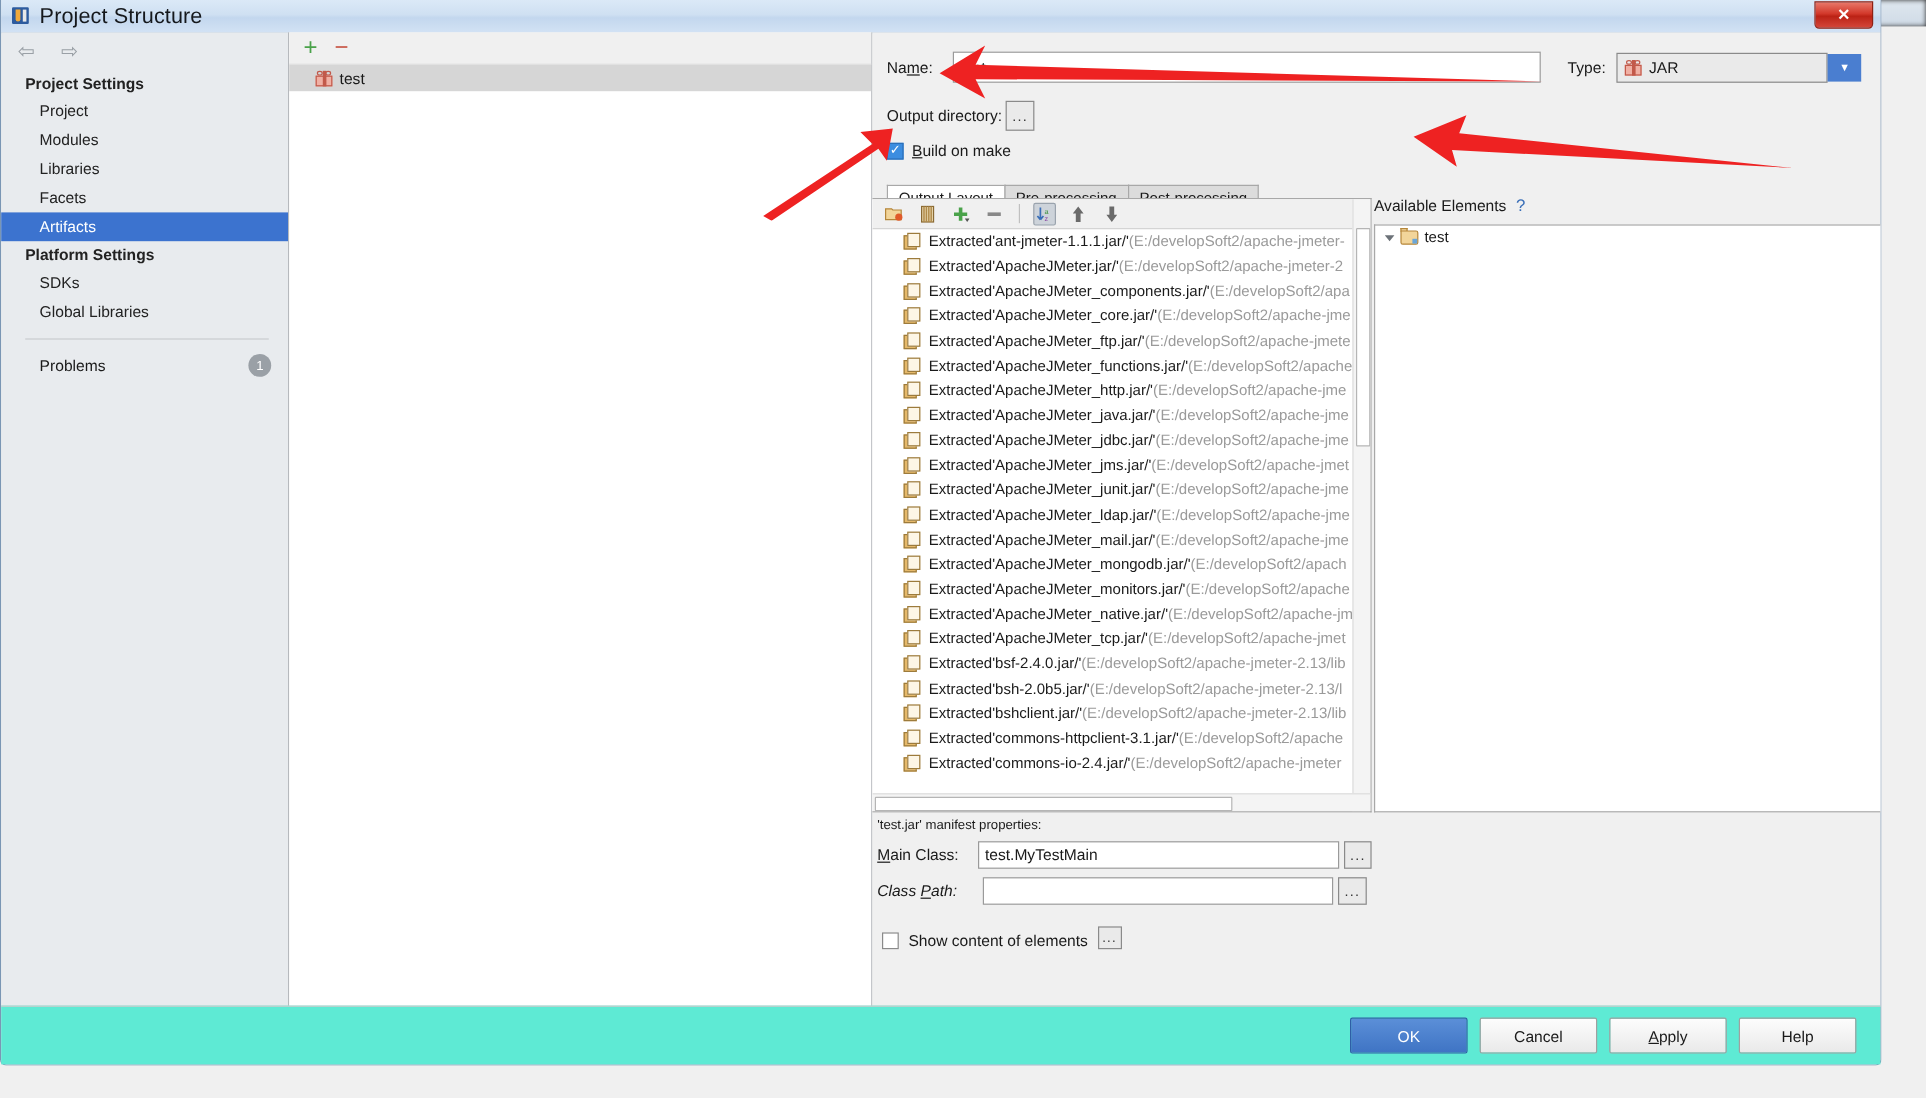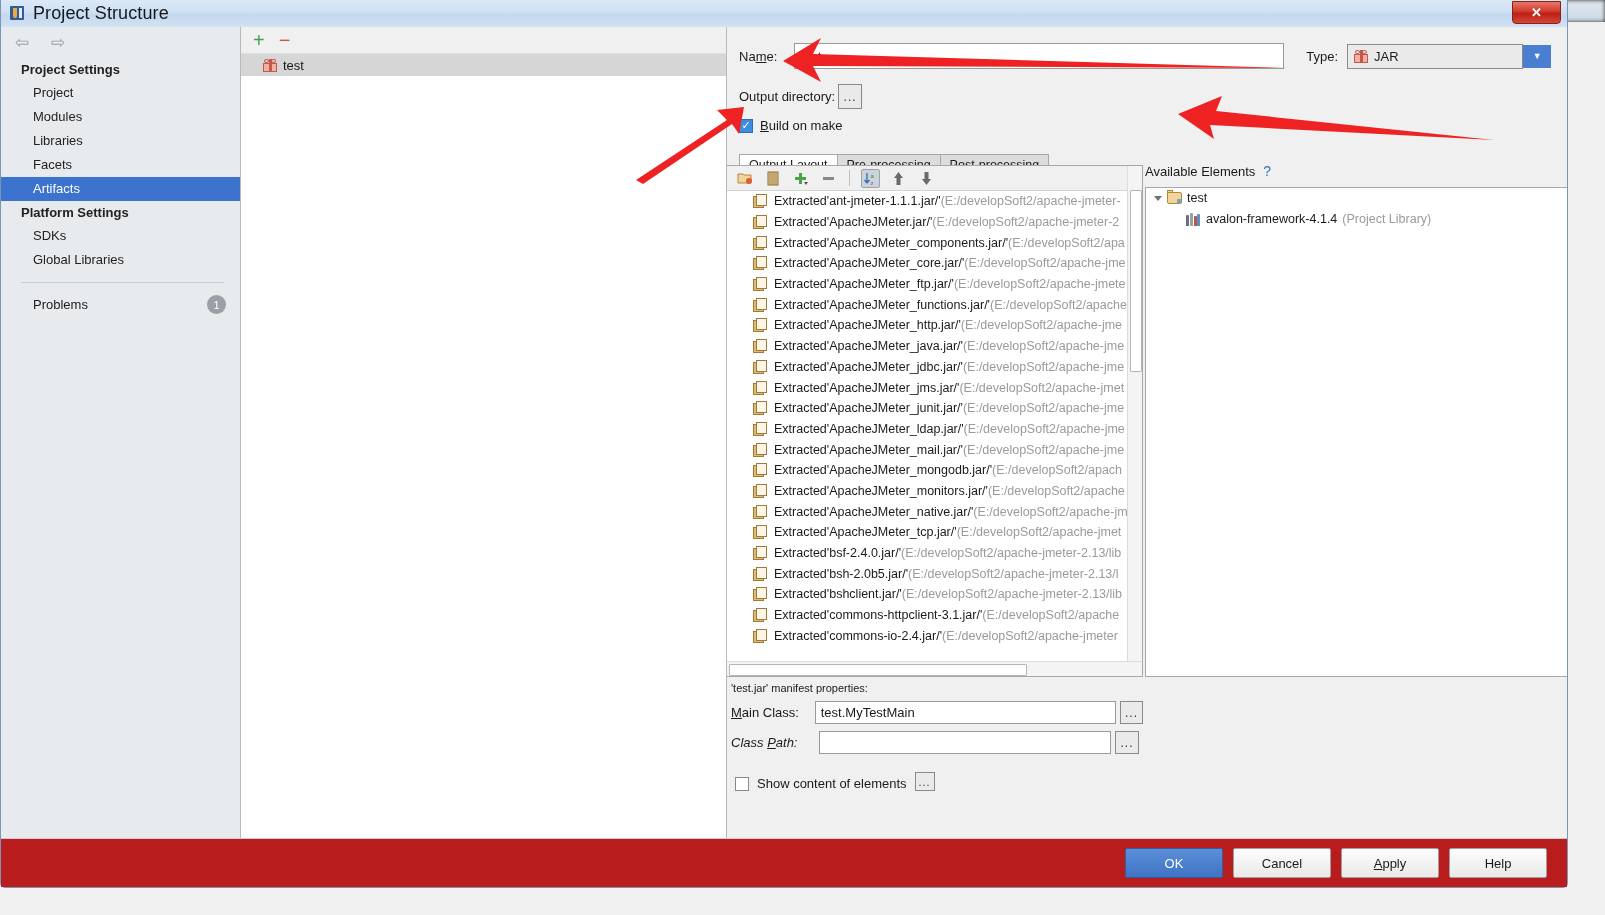--- a/index.html
+++ b/index.html
@@ -307,21 +307,21 @@
   }
   .hthumb {
     position: absolute; top: 2px; height: 10px;
     background: #fff; border: 1px solid #b5b5b5; border-radius: 1px; cursor: pointer;
   }
   
   .manifest-title { font-size: 11px; color: #1a1a1a; }
   
   .footer {
     position: absolute; left: 0; bottom: 0; width: 1566px; height: 49px;
-    background: #b91c1c; border-top: 1px solid #cdcdcd;
+    background: #5eead4; border-top: 1px solid #cdcdcd;
     display: flex; align-items: center; justify-content: flex-end;
     gap: 10px; padding-right: 20px; box-sizing: border-box;
   }
   .btn {
     min-width: 68px; height: 28px; padding: 0 14px;
     background: linear-gradient(#fdfdfd,#e9e9e9);
     border: 1px solid #a0a0a0; border-radius: 2px;
     font-size: 13px; color: #1a1a1a;
     display: flex; align-items: center; justify-content: center;
     cursor: pointer;
@@ -699,30 +699,20 @@
       <div class="tree-panel" style="position:absolute;left:418px;top:160px;width:422px;height:490px;border-right:none;">
         <div class="tree-row" style="padding-left:8px;">
           <span class="triangle-down"></span>
           <span class="folder-icon">
             <span class="tabf"></span>
               <span class="f"></span>
               <span class="dot"></span>
           </span>
           <span>test</span>
         </div>
-        <div class="tree-row" style="padding-left:40px;">
-          <span class="lib-icon">
-            <span style="left:0;height:11px;background:#6a7078;"></span>
-            <span style="left:4px;height:13px;background:#9aa0a8;"></span>
-            <span style="left:8px;height:10px;background:#c0504a;"></span>
-            <span style="left:11px;height:12px;background:#5a8fc8;"></span>
-          </span>
-          <span>avalon-framework-4.1.4</span>
-          <span class="dim" style="margin-left:5px;">(Project Library)</span>
-        </div>
       </div>
 
       <div style="position:absolute;left:0;top:655px;width:416px;">
         <div class="manifest-title" style="padding-left:4px;">'test.jar' manifest properties:</div>
 
 
         <div class="form-row" style="padding:0 0 0 4px;margin-top:7px;">
           <span class="lbl" style="width:88px;"><span class="underline-1">M</span>ain Class:</span>
           <div class="txtfield" style="width:316px;">test.MyTestMain</div>
           <div class="ellipsis-btn" style="margin-left:4px;">...</div>

